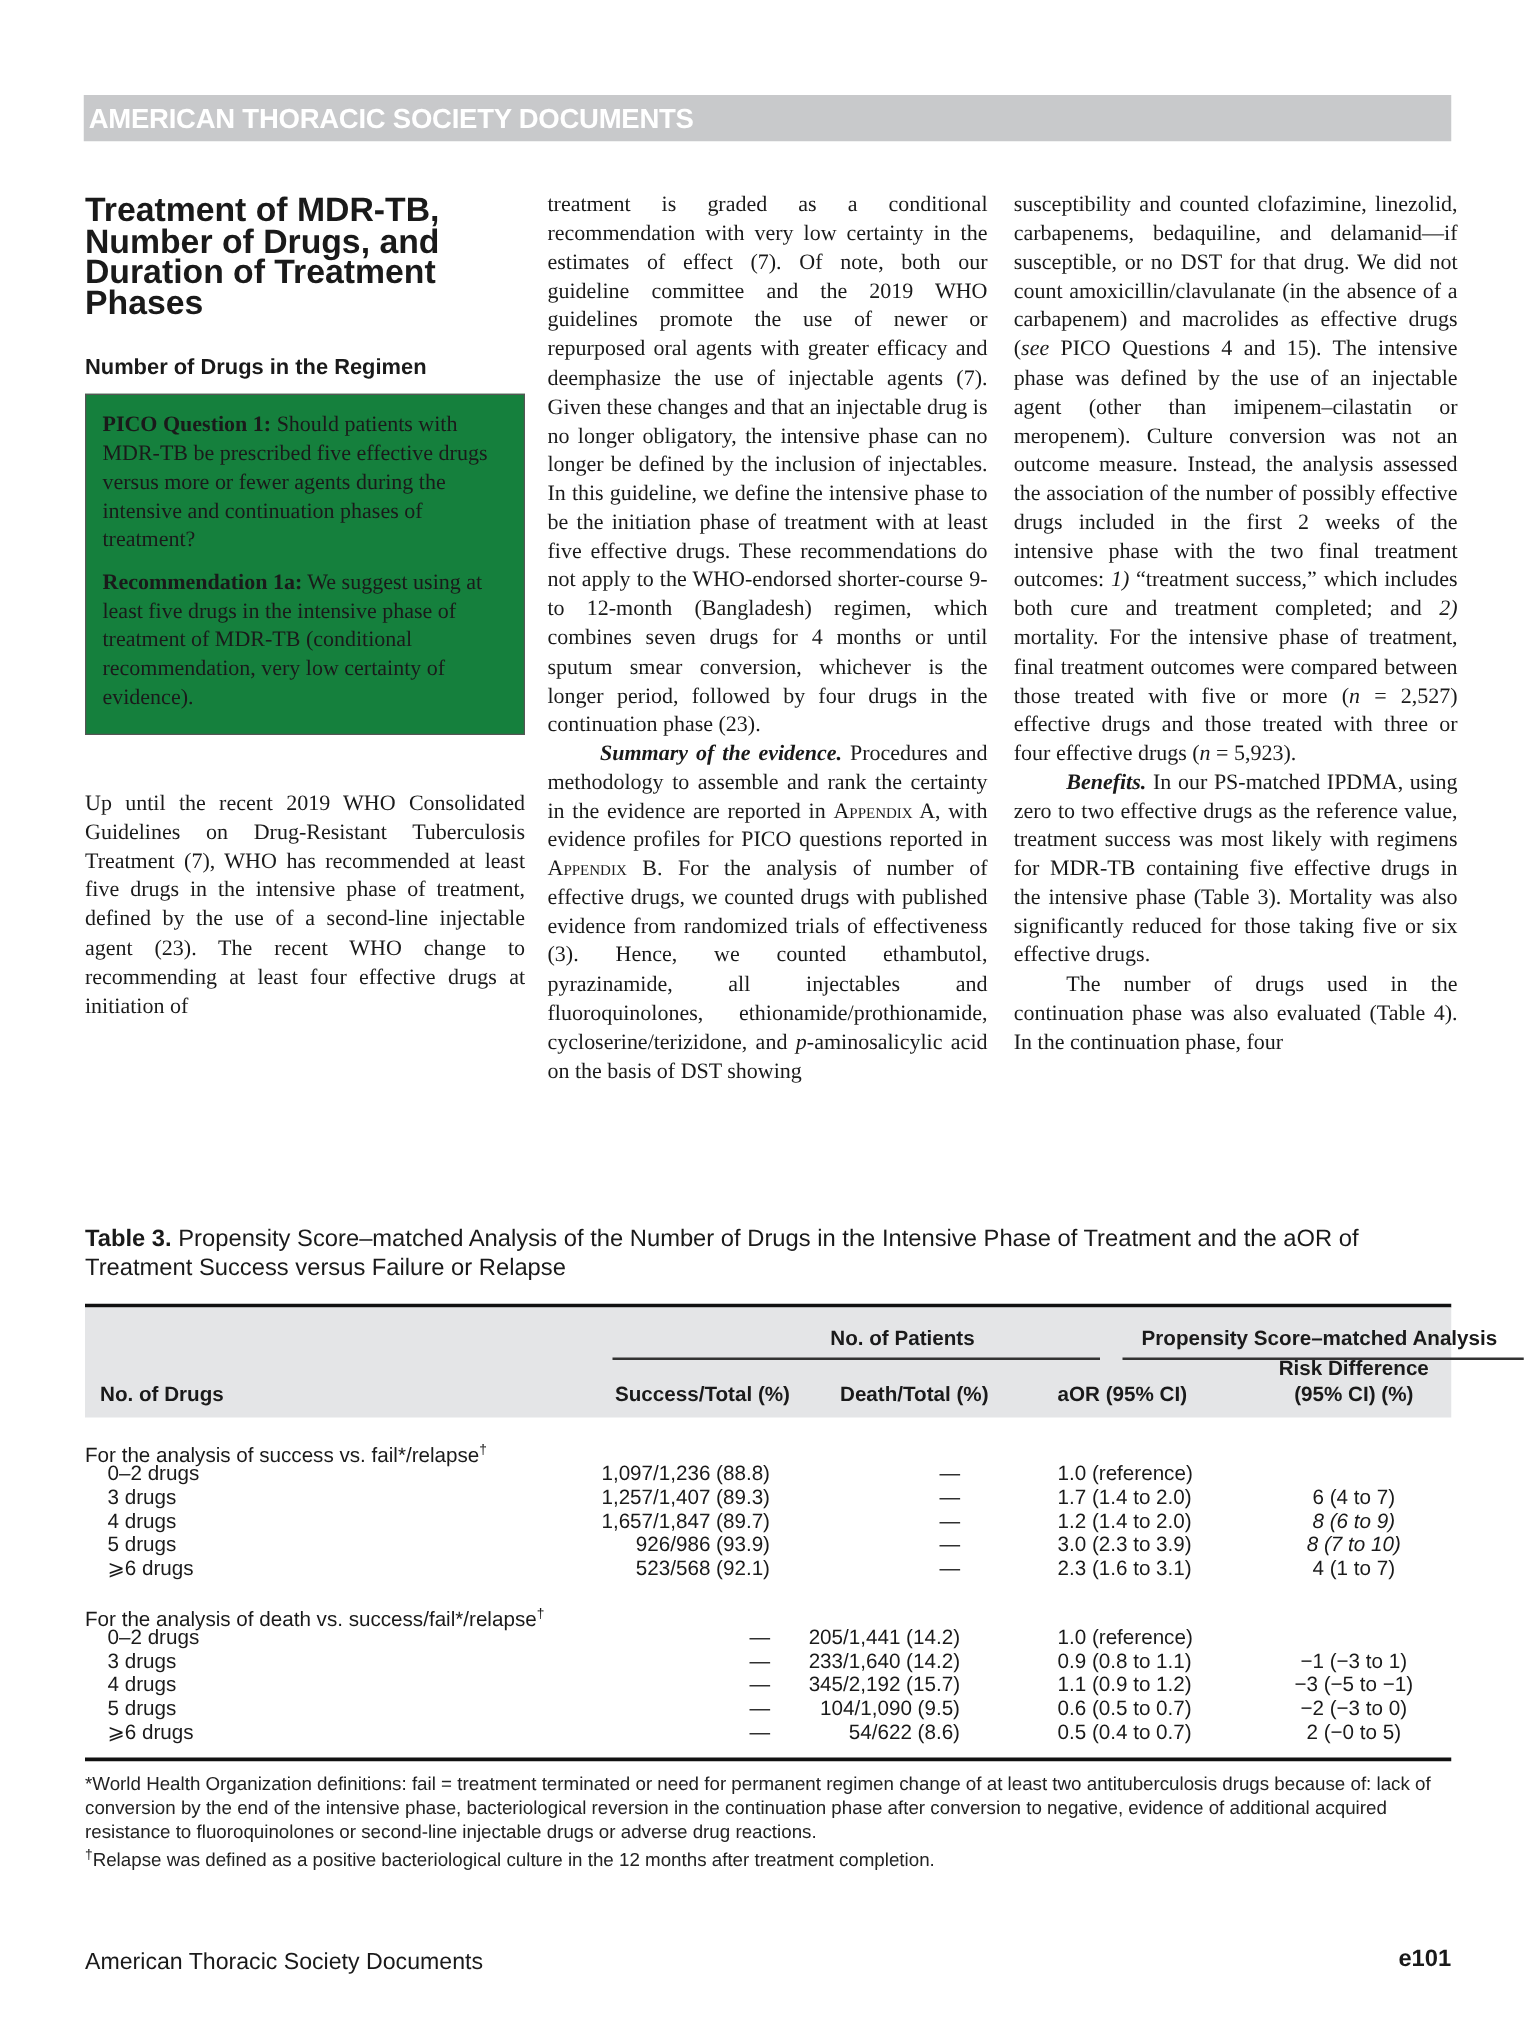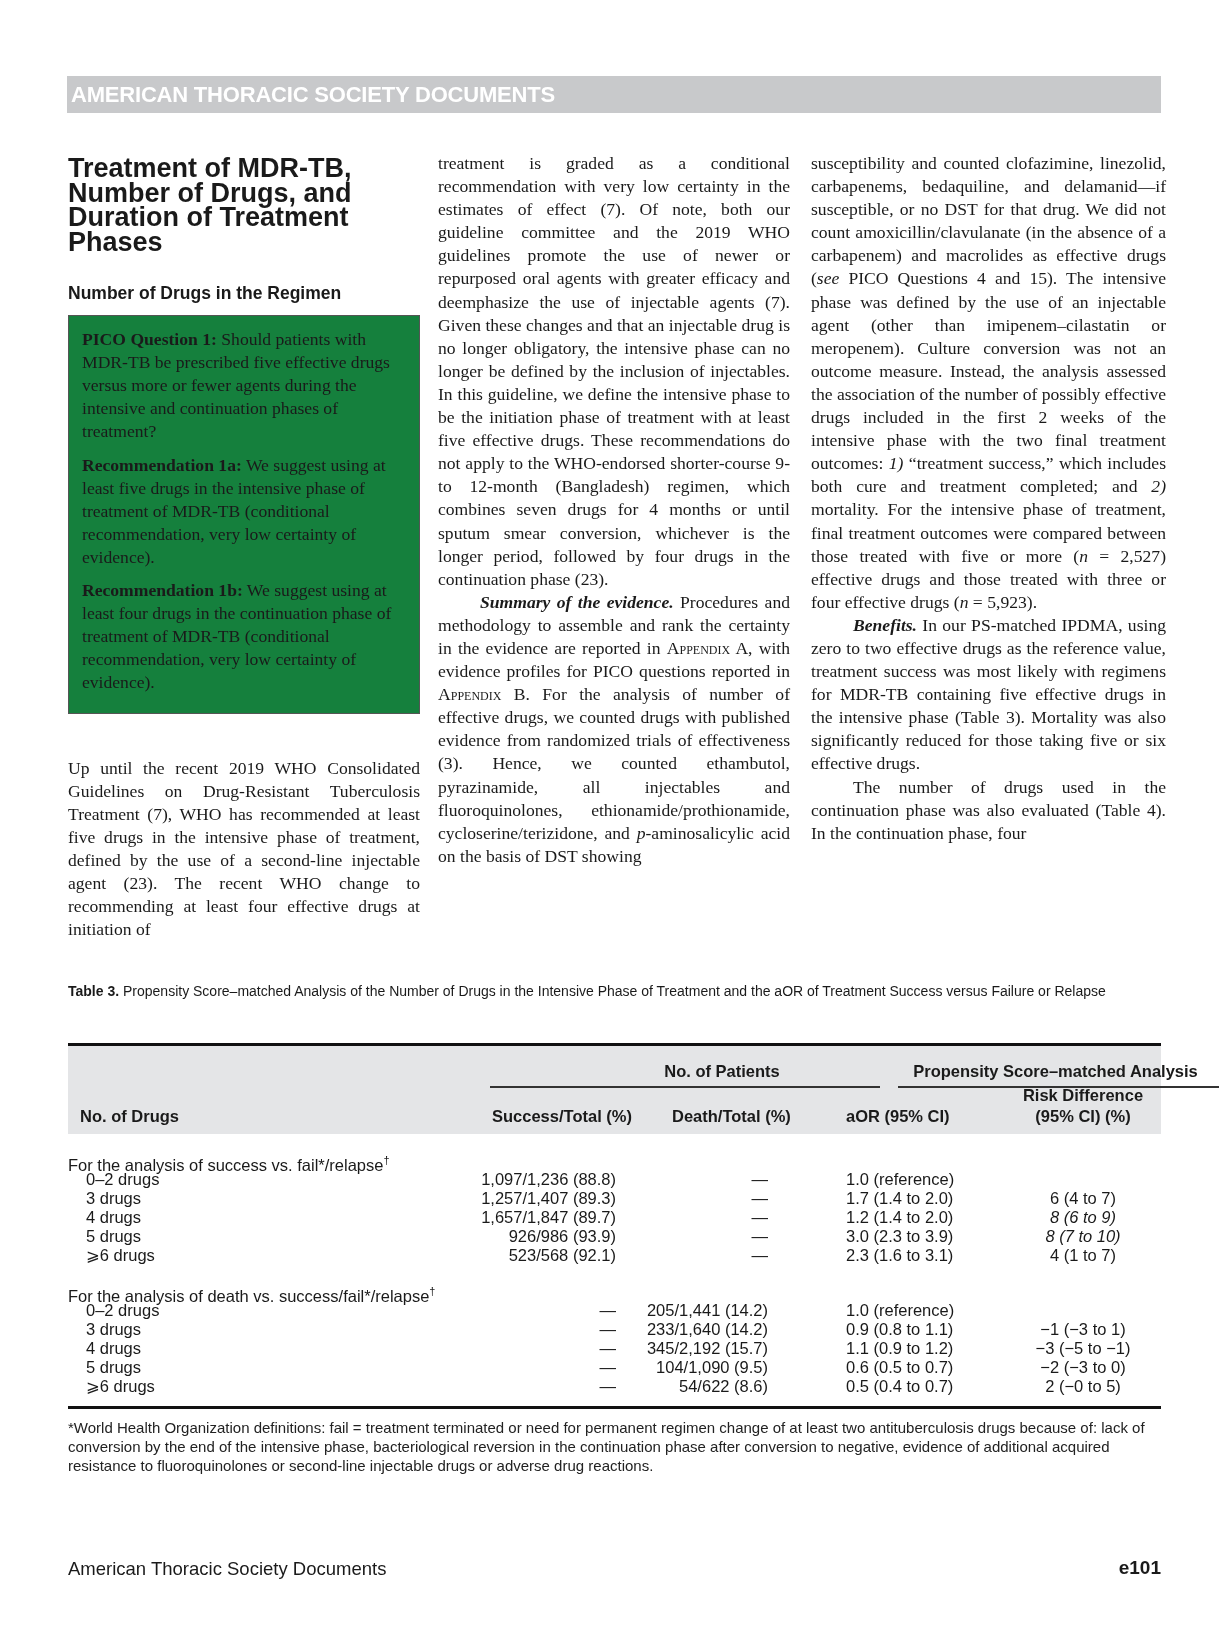--- a/index.html
+++ b/index.html
@@ -25,21 +25,21 @@
     margin-top: 10px; border: 1.5px solid #555; background: #15803d; padding: 12px 12px 8px 13px;
     width: 327px; box-sizing: border-box; width: 352px;
   }
   .pico-box p { margin: 0 0 10px 0; text-align: left; }
   .pico-box b { font-weight: bold; }
   .body-text { margin-top: 43px !important; }
   .indent { text-indent: 42px; }
   .sc { font-variant: small-caps; }
   .table-caption {
     position: absolute; left: 68px; top: 980px; width: 1095px;
-    font-family: "Liberation Sans", sans-serif; font-size: 14px; line-height: 23px;
+    font-family: "Liberation Sans", sans-serif; font-size: 19px; line-height: 23px;
   }
   .table-caption b { font-weight: bold; }
   .table-wrap { position: absolute; left: 68px; top: 1043px; width: 1093px; font-family: "Liberation Sans", sans-serif; font-size: 16.5px; }
   .rule-top { height: 3px; background: #111; }
   .thead { background: #e4e5e7; height: 88px; position: relative; font-weight: bold; }
   .thead .h { position: absolute; }
   .underline { position: absolute; height: 1.5px; background: #333; }
   .tbody { position: relative; height: 272px; }
   .cell { position: absolute; white-space: nowrap; line-height: 19px; }
   .rule-bottom { height: 3px; background: #111; }
@@ -55,21 +55,20 @@
 <body>
 
 <div class="banner">AMERICAN THORACIC SOCIETY DOCUMENTS</div>
 
 <div class="col col1">
   <h1 class="section-title">Treatment of MDR-TB, Number of Drugs, and Duration of Treatment Phases</h1>
   <h2 class="subsection-title">Number of Drugs in the Regimen</h2>
   <div class="pico-box">
     <p><b>PICO Question 1:</b><span> Should patients with MDR-TB be prescribed five effective drugs versus more or fewer agents during the intensive and continuation phases of treatment?</span></p>
     <p><b>Recommendation 1a:</b><span> We suggest using at least five drugs in the intensive phase of treatment of MDR-TB (conditional recommendation, very low certainty of evidence).</span></p>
-    <p><b>Recommendation 1b:</b><span> We suggest using at least four drugs in the continuation phase of treatment of MDR-TB (conditional recommendation, very low certainty of evidence).</span></p>
   </div>
   <p class="body-text">Up until the recent 2019 WHO Consolidated Guidelines on Drug-Resistant Tuberculosis Treatment (7), WHO has recommended at least five drugs in the intensive phase of treatment, defined by the use of a second-line injectable agent (23). The recent WHO change to recommending at least four effective drugs at initiation of</p>
 </div>
 
 <div class="col col2">
   <p>treatment is graded as a conditional recommendation with very low certainty in the estimates of effect (7). Of note, both our guideline committee and the 2019 WHO guidelines promote the use of newer or repurposed oral agents with greater efficacy and deemphasize the use of injectable agents (7). Given these changes and that an injectable drug is no longer obligatory, the intensive phase can no longer be defined by the inclusion of injectables. In this guideline, we define the intensive phase to be the initiation phase of treatment with at least five effective drugs. These recommendations do not apply to the WHO-endorsed shorter-course 9- to 12-month (Bangladesh) regimen, which combines seven drugs for 4 months or until sputum smear conversion, whichever is the longer period, followed by four drugs in the continuation phase (23).</p>
   <p class="indent"><b><i>Summary of the evidence.</i></b><span> Procedures and methodology to assemble and rank the certainty in the evidence are reported in </span><span class="sc">Appendix</span><span> A, with evidence profiles for PICO questions reported in </span><span class="sc">Appendix</span><span> B. For the analysis of number of effective drugs, we counted drugs with published evidence from randomized trials of effectiveness (3). Hence, we counted ethambutol, pyrazinamide, all injectables and fluoroquinolones, ethionamide/prothionamide, cycloserine/terizidone, and </span><i>p</i><span>-aminosalicylic acid on the basis of DST showing</span></p>
 </div>
 
 <div class="col col3">
@@ -150,16 +149,17 @@
         <div class="cell right" style="top: 243px; left: 500px; width: 200px;">54/622 (8.6)</div>
         <div class="cell " style="top: 243px; left: 778px;">0.5 (0.4 to 0.7)</div>
         <div class="cell center" style="top: 243px; left: 935px; width: 160px;">2 (−0 to 5)</div>
       </div>
   </div>
   <div class="rule-bottom"></div>
 </div>
 
 <div class="footnotes">
   <p>*World Health Organization definitions: fail = treatment terminated or need for permanent regimen change of at least two antituberculosis drugs because of: lack of conversion by the end of the intensive phase, bacteriological reversion in the continuation phase after conversion to negative, evidence of additional acquired resistance to fluoroquinolones or second-line injectable drugs or adverse drug reactions.</p>
+  <p><sup>†</sup><span>Relapse was defined as a positive bacteriological culture in the 12 months after treatment completion.</span></p>
 </div>
 
 <div class="footer-left">American Thoracic Society Documents</div>
 <div class="footer-right">e101</div>
 
 </body></html>

